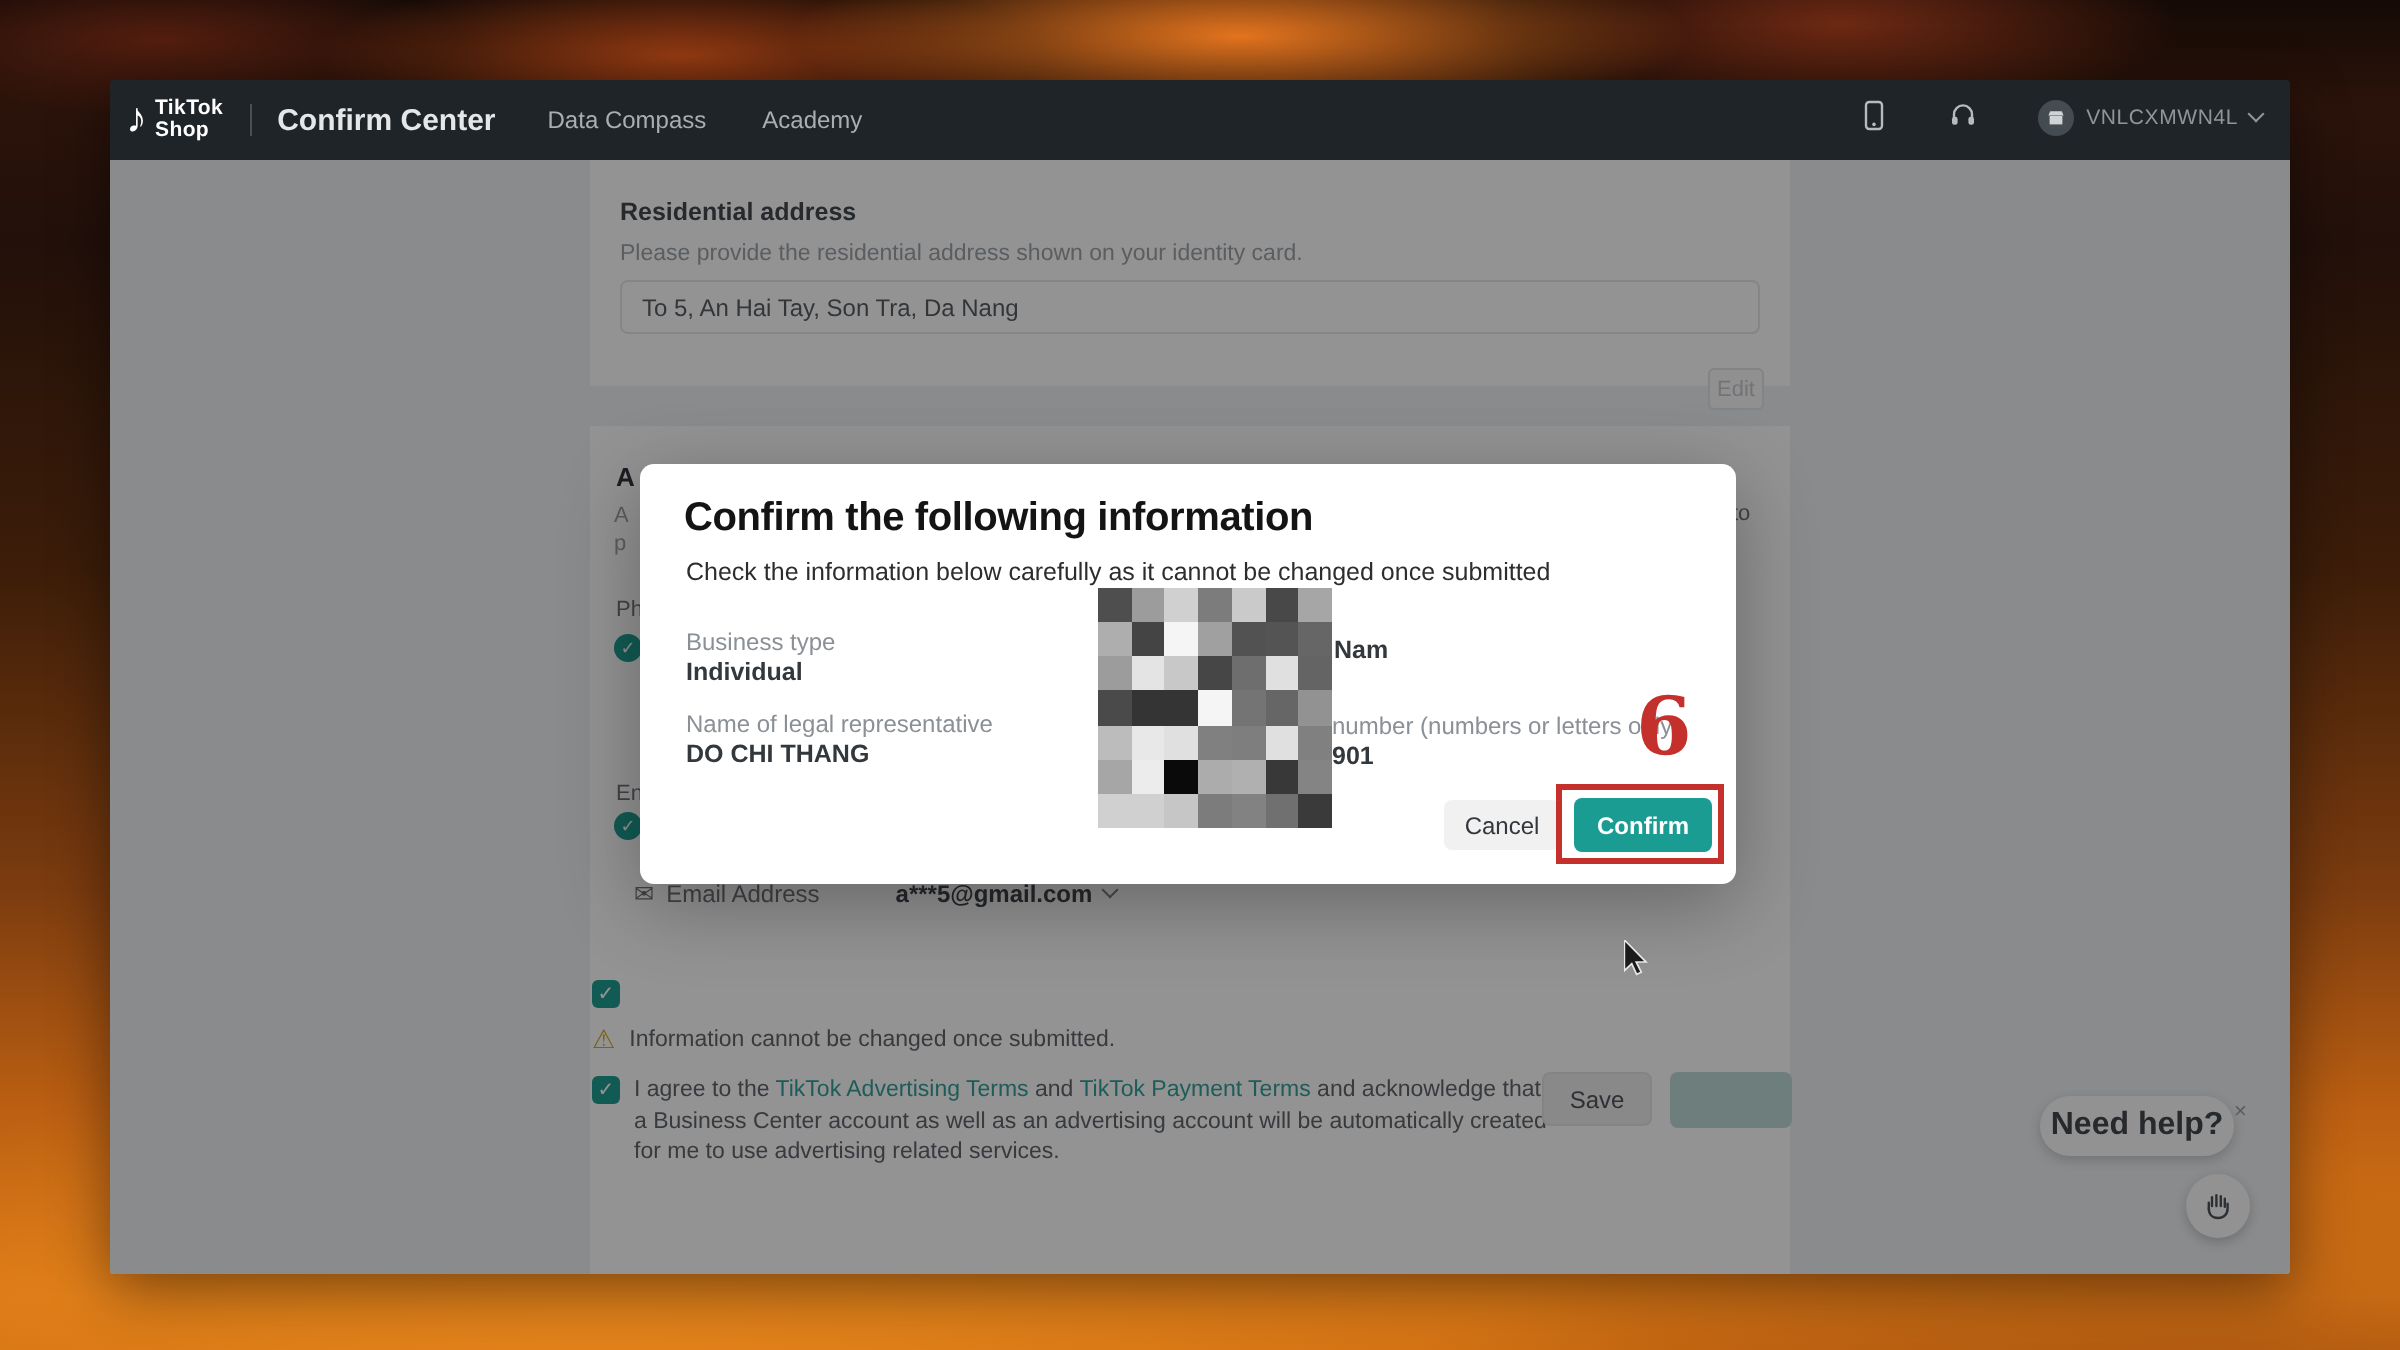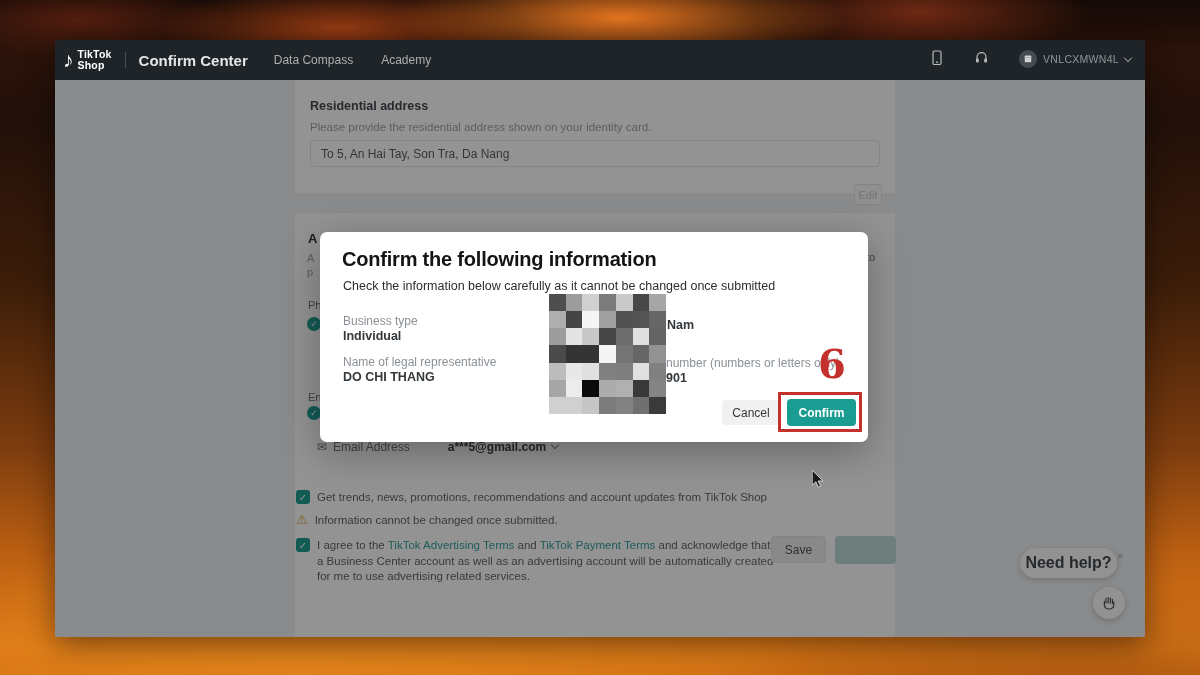--- a/index.html
+++ b/index.html
@@ -158,21 +158,20 @@
 
     <div class="abs email-row" style="left:262px; top:360px;">
       <span>✉</span>
       <span>Email Address</span>
       <span class="email-val">a***5@gmail.com</span>
       <span class="chev-dn"></span>
     </div>
 
     <div class="abs" style="left:241px; top:410px; display:flex; gap:7px; width:620px;">
       <span class="cbx">✓</span>
-      <span class="small-t">Get trends, news, promotions, recommendations and account updates from TikTok Shop</span>
     </div>
     <div class="abs" style="left:241px; top:433px; display:flex; gap:7px; width:620px;">
       <span class="warn-i">⚠</span>
       <span class="small-t">Information cannot be changed once submitted.</span>
     </div>
     <div class="abs" style="left:241px; top:458px; display:flex; gap:7px;">
       <span class="cbx">✓</span>
       <span class="small-t" style="width:458px;"><span>I agree to the </span><a class="tlink">TikTok Advertising Terms</a><span> and </span><a class="tlink">TikTok Payment Terms</a><span> and acknowledge that a Business Center account as well as an advertising account will be automatically created for me to use advertising related services.</span></span>
     </div>
 

